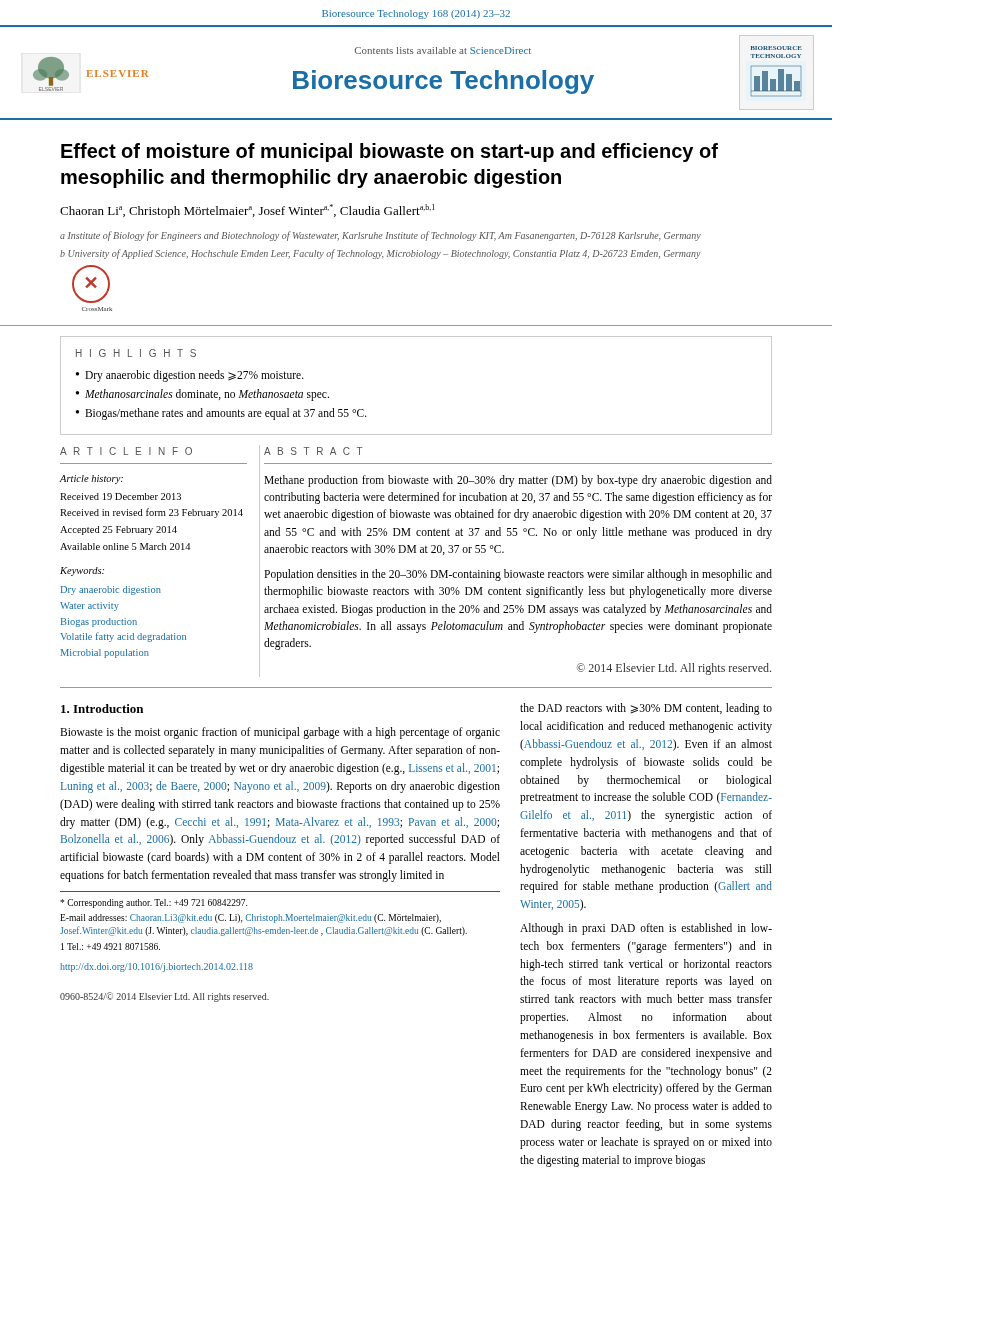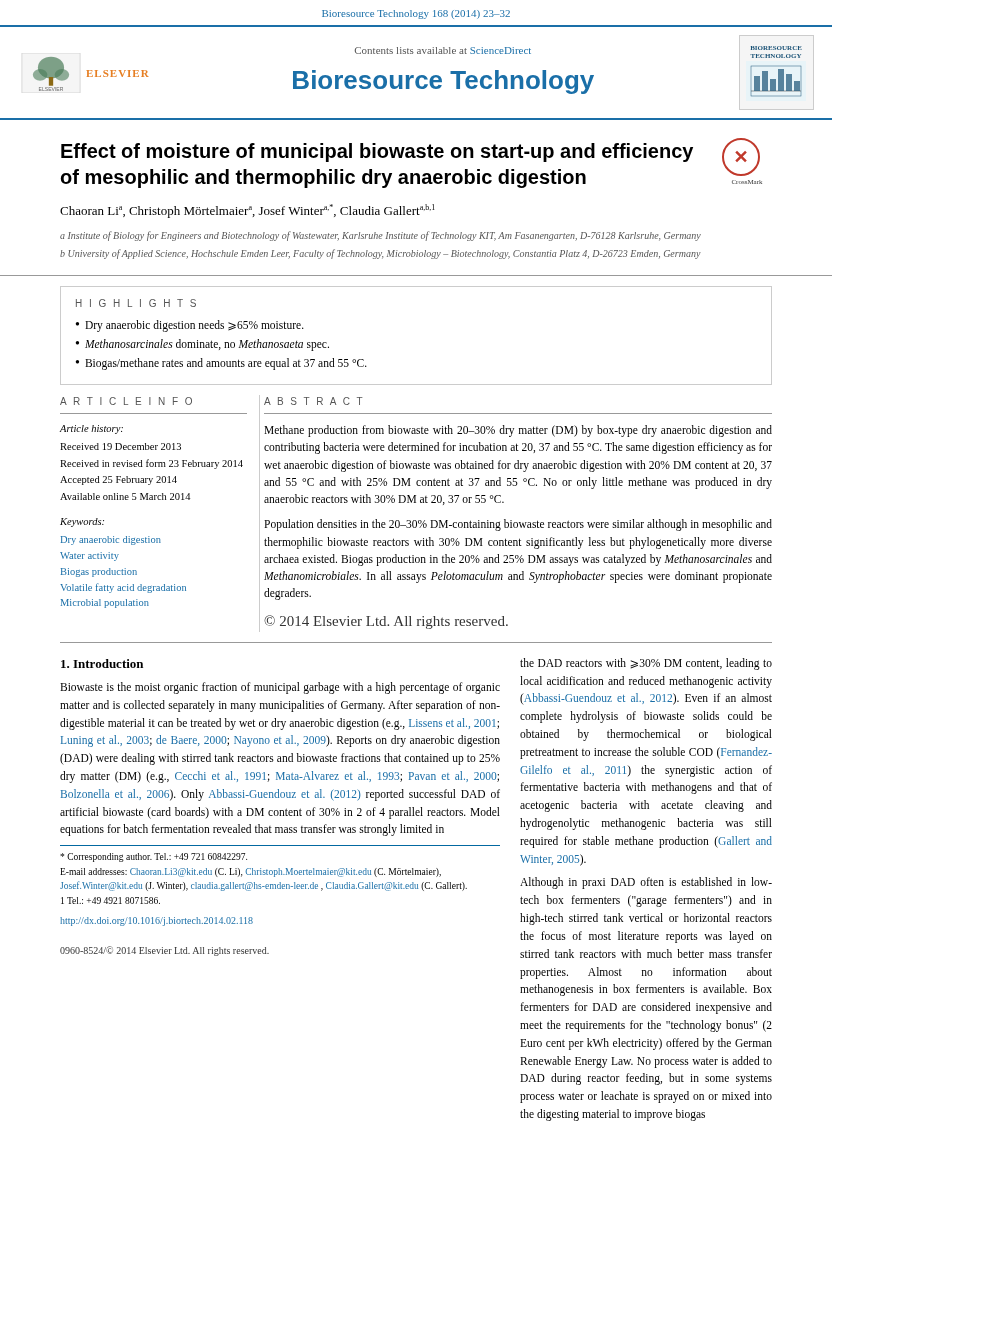--- a/index.html
+++ b/index.html
@@ -233,22 +233,22 @@
       padding-bottom: 4px;
       margin-bottom: 8px;
     }
     .abstract-text {
       font-size: 11.5px;
       line-height: 1.5;
       margin-bottom: 8px;
       text-align: justify;
     }
     .copyright-line {
-      font-size: 15px;
-      text-align: left;
+      font-size: 12px;
+      text-align: right;
       color: #333;
     }
     
     .body-section {
       display: flex;
       margin: 12px 60px 0 60px;
       gap: 20px;
     }
     .body-left {
       width: 440px;
@@ -348,21 +348,21 @@
           <rect x="24" y="18" width="6" height="12" fill="#1a5276" opacity="0.7"></rect>
           <rect x="32" y="8" width="6" height="22" fill="#1a5276" opacity="0.7"></rect>
           <rect x="40" y="13" width="6" height="17" fill="#1a5276" opacity="0.7"></rect>
           <rect x="48" y="20" width="6" height="10" fill="#1a5276" opacity="0.7"></rect>
         </svg>
       </div>
     </div>
   </div>
 
   <div class="article-area">
-    <div style="display:flex; align-items:flex-start;">
+    <div style="display:flex; align-items:flex-start;flex-direction:column;">
       <div style="flex:1;">
         <div class="article-title">Effect of moisture of municipal biowaste on start-up and efficiency of mesophilic and thermophilic dry anaerobic digestion</div>
         <div class="authors">
           <span>Chaoran Li</span><sup>a</sup>,
           <span> Christoph Mörtelmaier</span><sup>a</sup>,
           <span> Josef Winter</span><sup>a,*</sup>,
           <span> Claudia Gallert</span><sup>a,b,1</sup>
         </div>
         <div class="affiliations">a Institute of Biology for Engineers and Biotechnology of Wastewater, Karlsruhe Institute of Technology KIT, Am Fasanengarten, D-76128 Karlsruhe, Germany</div>
         <div class="affiliations">b University of Applied Science, Hochschule Emden Leer, Faculty of Technology, Microbiology – Biotechnology, Constantia Platz 4, D-26723 Emden, Germany</div>
@@ -373,21 +373,21 @@
         </div>
         <div class="crossmark-label">CrossMark</div>
       </div>
     </div>
   </div>
 
   <div class="highlights-section">
     <div class="section-label">H I G H L I G H T S</div>
     <div class="highlight-line">
       <span class="bullet">•</span>
-      <span>Dry anaerobic digestion needs ⩾65% moisture.</span>
+      <span>Dry anaerobic digestion needs ⩾27% moisture.</span>
     </div>
     <div class="highlight-line">
       <span class="bullet">•</span>
       <span><span class="italic">Methanosarcinales</span> dominate, no <span class="italic">Methanosaeta</span> spec.</span>
     </div>
     <div class="highlight-line">
       <span class="bullet">•</span>
       <span>Biogas/methane rates and amounts are equal at 37 and 55 °C.</span>
     </div>
   </div>

